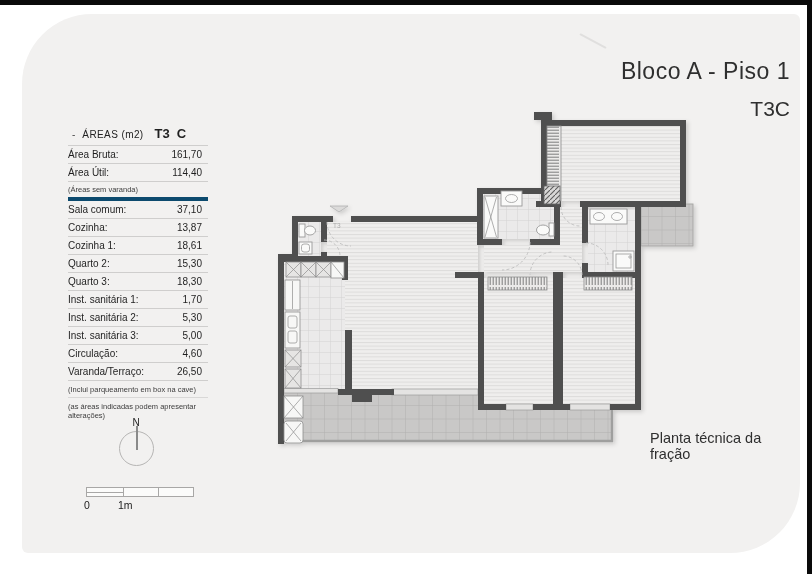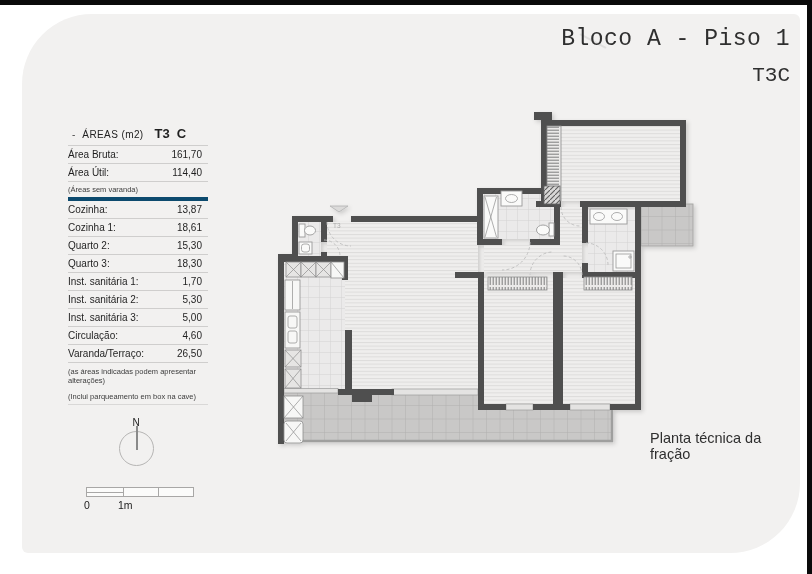--- a/index.html
+++ b/index.html
@@ -11,21 +11,21 @@
     --text:#1f1f1f; --muted:#4a4a4a; --serif-ink:#2f2f2f;
   }
   *{margin:0;padding:0;box-sizing:border-box}
   html,body{width:812px;height:574px;overflow:hidden}
   body{position:relative;background:var(--page-bg);font-family:"Liberation Sans",sans-serif;color:var(--text)}
   .strip-top{position:absolute;left:0;top:0;width:812px;height:5px;background:var(--edge-black)}
   .strip-right{position:absolute;right:0;top:0;width:5px;height:574px;background:var(--edge-black)}
   .card{position:absolute;left:22px;top:14px;width:778px;height:539px;background:var(--card-bg);
         border-radius:70px 6px 70px 6px}
   .swoosh{position:absolute;left:556px;top:26px;width:30px;height:2px;background:#e0dfde;border-radius:2px;transform:rotate(28deg)}
-  .title-block{position:absolute;right:10px;top:12px;text-align:right;font-family:Liberation Mono, monospace;color:var(--serif-ink)}
+  .title-block{position:absolute;right:10px;top:44px;text-align:right;font-family:Liberation Sans, sans-serif;color:var(--serif-ink)}
   .title-line1{font-size:23px;letter-spacing:.5px}
   .title-line2{font-size:21px;margin-top:12px}
   
   .areas{position:absolute;left:46px;top:112px;width:140px}
   .areas-header{display:flex;align-items:baseline;gap:7px;padding-bottom:4px;border-bottom:1px solid #cfcecd}
   .areas-header .dash{font-size:10px;color:var(--muted);margin-left:4px}
   .areas-header .hlabel{font-size:10px;letter-spacing:.4px;color:#222}
   .areas-header .htype{font-size:13px;font-weight:bold;margin-left:4px}
   .areas-header .hvariant{font-size:13px;font-weight:bold}
   .arow{display:flex;justify-content:space-between;align-items:center;
@@ -96,20 +96,24 @@
     <div class="arow">
       <span class="lbl">Área Bruta:</span>
       <span class="val">161,70</span>
     </div>
     <div class="arow">
       <span class="lbl">Área Útil:</span>
       <span class="val">114,40</span>
     </div>
     <div class="note-row">(Áreas sem varanda)</div>
     <div class="arow">
+      <span class="lbl">Sala comum:</span>
+      <span class="val">37,10</span>
+    </div>
+    <div class="arow">
       <span class="lbl">Cozinha:</span>
       <span class="val">13,87</span>
     </div>
     <div class="arow">
       <span class="lbl">Cozinha 1:</span>
       <span class="val">18,61</span>
     </div>
     <div class="arow">
       <span class="lbl">Quarto 2:</span>
       <span class="val">15,30</span>
@@ -131,22 +135,22 @@
       <span class="val">5,00</span>
     </div>
     <div class="arow">
       <span class="lbl">Circulação:</span>
       <span class="val">4,60</span>
     </div>
     <div class="arow">
       <span class="lbl">Varanda/Terraço:</span>
       <span class="val">26,50</span>
     </div>
+    <div class="foot-note with-line">(Inclui parqueamento em box na cave)</div>
     <div class="foot-note">(as áreas indicadas podem apresentar alterações)</div>
-    <div class="foot-note with-line">(Inclui parqueamento em box na cave)</div>
   </div>
 
   <div class="compass">
     <div class="nlabel">N</div>
     <div class="dial">
       <div class="needle"></div>
     </div>
   </div>
 
   <div class="scalebar">

